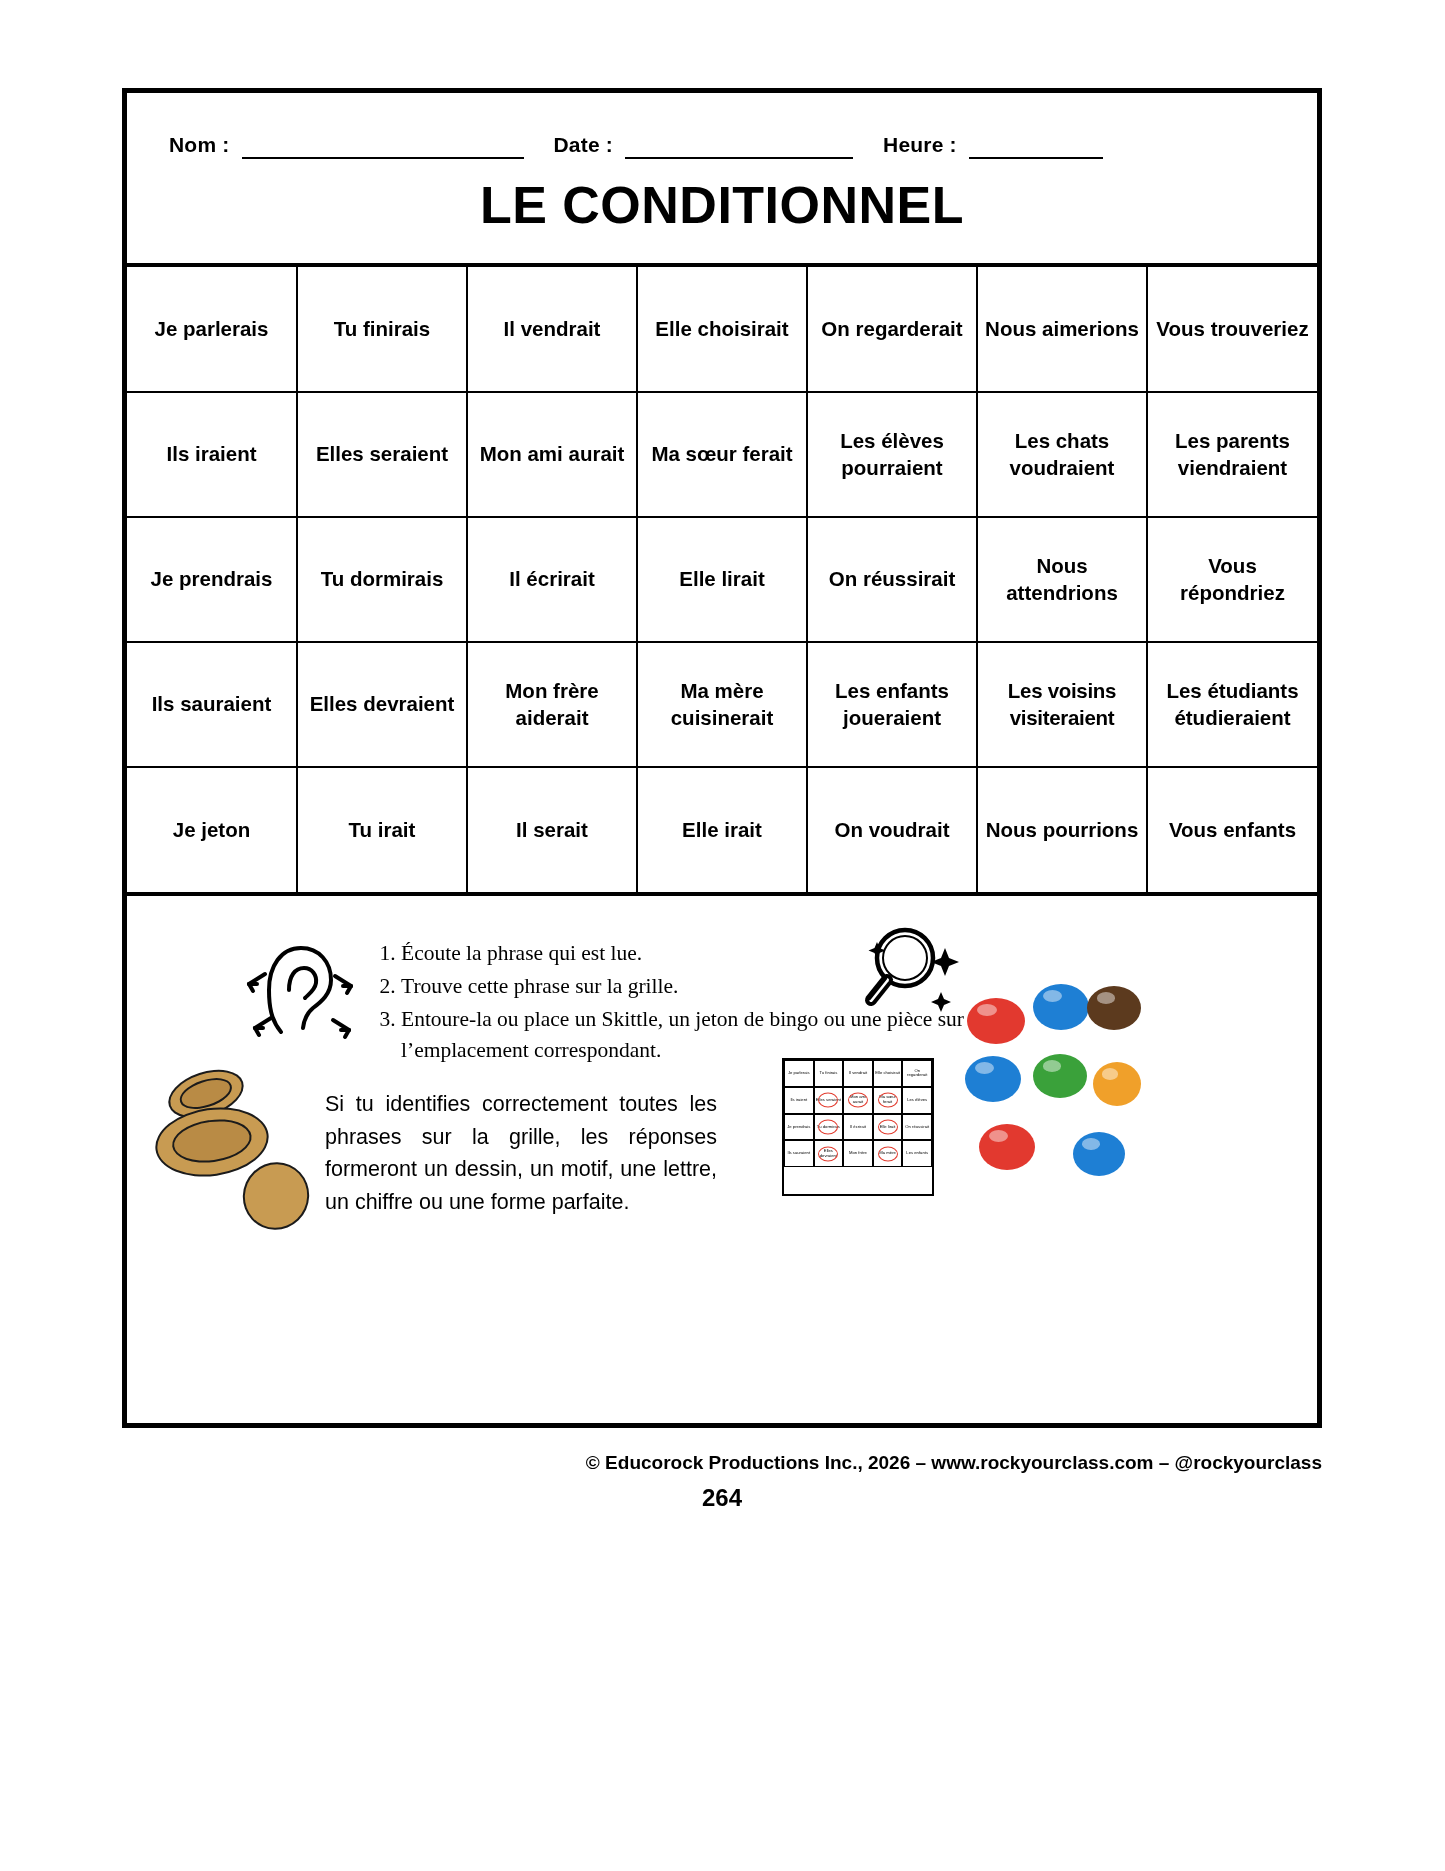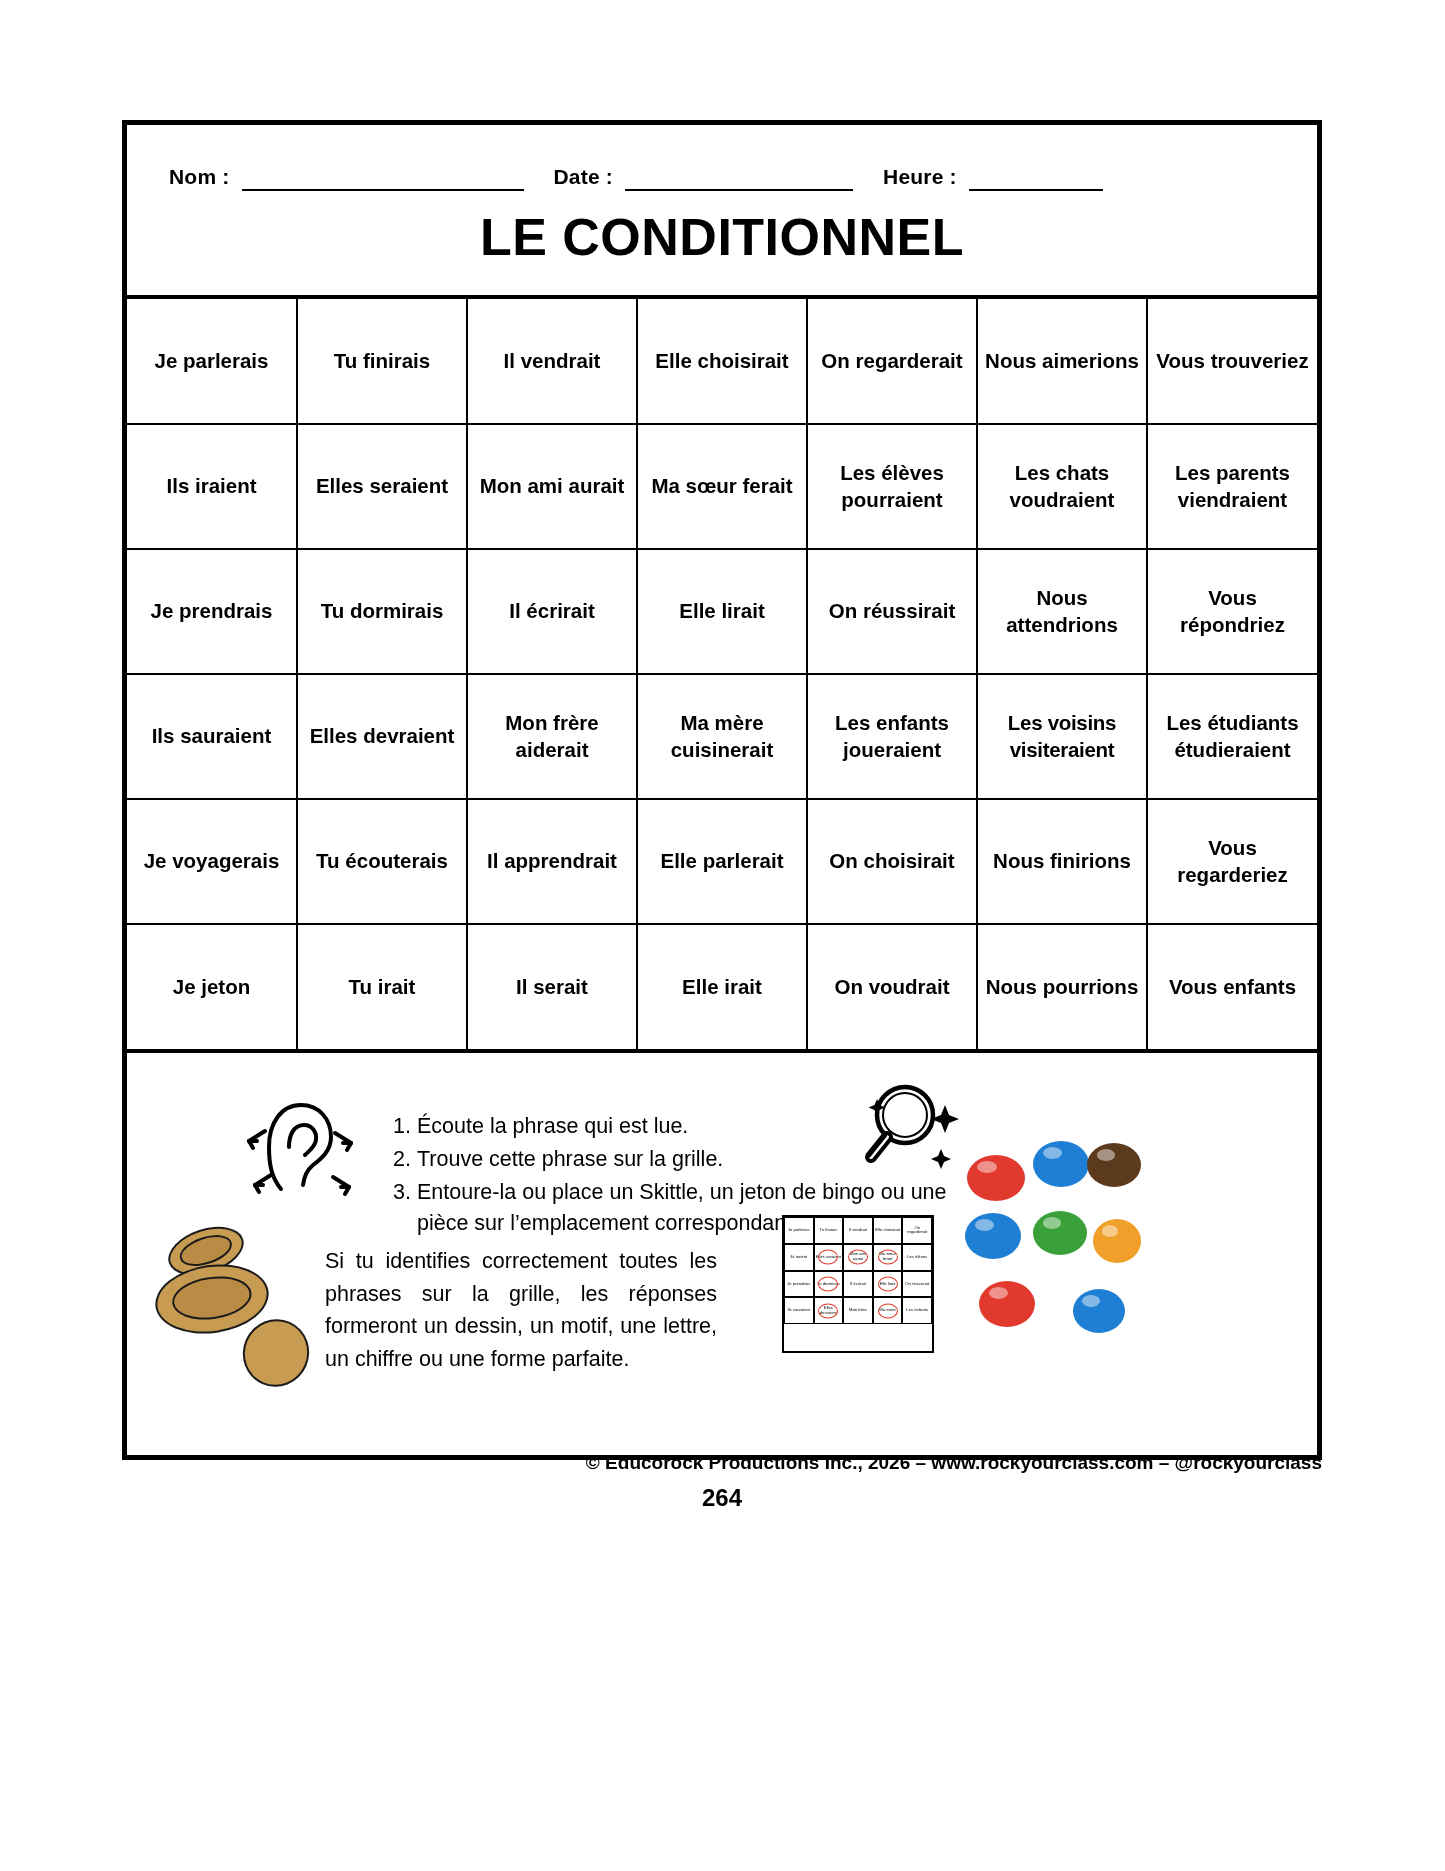--- a/index.html
+++ b/index.html
@@ -11,21 +11,21 @@
     width: 1445px;
     height: 1871px;
     font-family: "Liberation Sans", sans-serif;
     color: #000000;
     position: relative;
     overflow: hidden;
   }
   .page {
     position: absolute;
     left: 122px;
-    top: 120px;
+    top: 88px;
     width: 1200px;
     height: 1340px;
     border: 5px solid #000;
     box-sizing: border-box;
     background: #fff;
     display: flex;
     flex-direction: column;
   }
 
   
@@ -98,22 +98,23 @@
   }
   .instructions {
     position: absolute;
     left: 248px;
     top: 42px;
     width: 640px;
     font-size: 21.5px;
     line-height: 1.44;
   }
   .instructions ol {
-    margin: 16px;
+    margin: 0;
     padding-left: 26px;
+    font-family: Liberation Serif, serif;
   }
   .instructions li { margin-bottom: 2px; }
   .para {
     position: absolute;
     left: 198px;
     top: 192px;
     width: 392px;
     font-size: 21.5px;
     line-height: 1.52;
     text-align: justify;
@@ -276,29 +277,20 @@
           <td>Vous répondriez</td>
         </tr>
         <tr>
           <td>Ils sauraient</td>
           <td>Elles devraient</td>
           <td>Mon frère aiderait</td>
           <td>Ma mère cuisinerait</td>
           <td>Les enfants joueraient</td>
           <td class="tight">Les voisins visiteraient</td>
           <td>Les étudiants étudieraient</td>
-        </tr>
-        <tr>
-          <td>Je voyagerais</td>
-          <td>Tu écouterais</td>
-          <td>Il apprendrait</td>
-          <td>Elle parlerait</td>
-          <td>On choisirait</td>
-          <td>Nous finirions</td>
-          <td>Vous regarderiez</td>
         </tr>
         <tr>
           <td>Je jeton</td>
           <td>Tu irait</td>
           <td>Il serait</td>
           <td>Elle irait</td>
           <td>On voudrait</td>
           <td>Nous pourrions</td>
           <td>Vous enfants</td>
         </tr>

